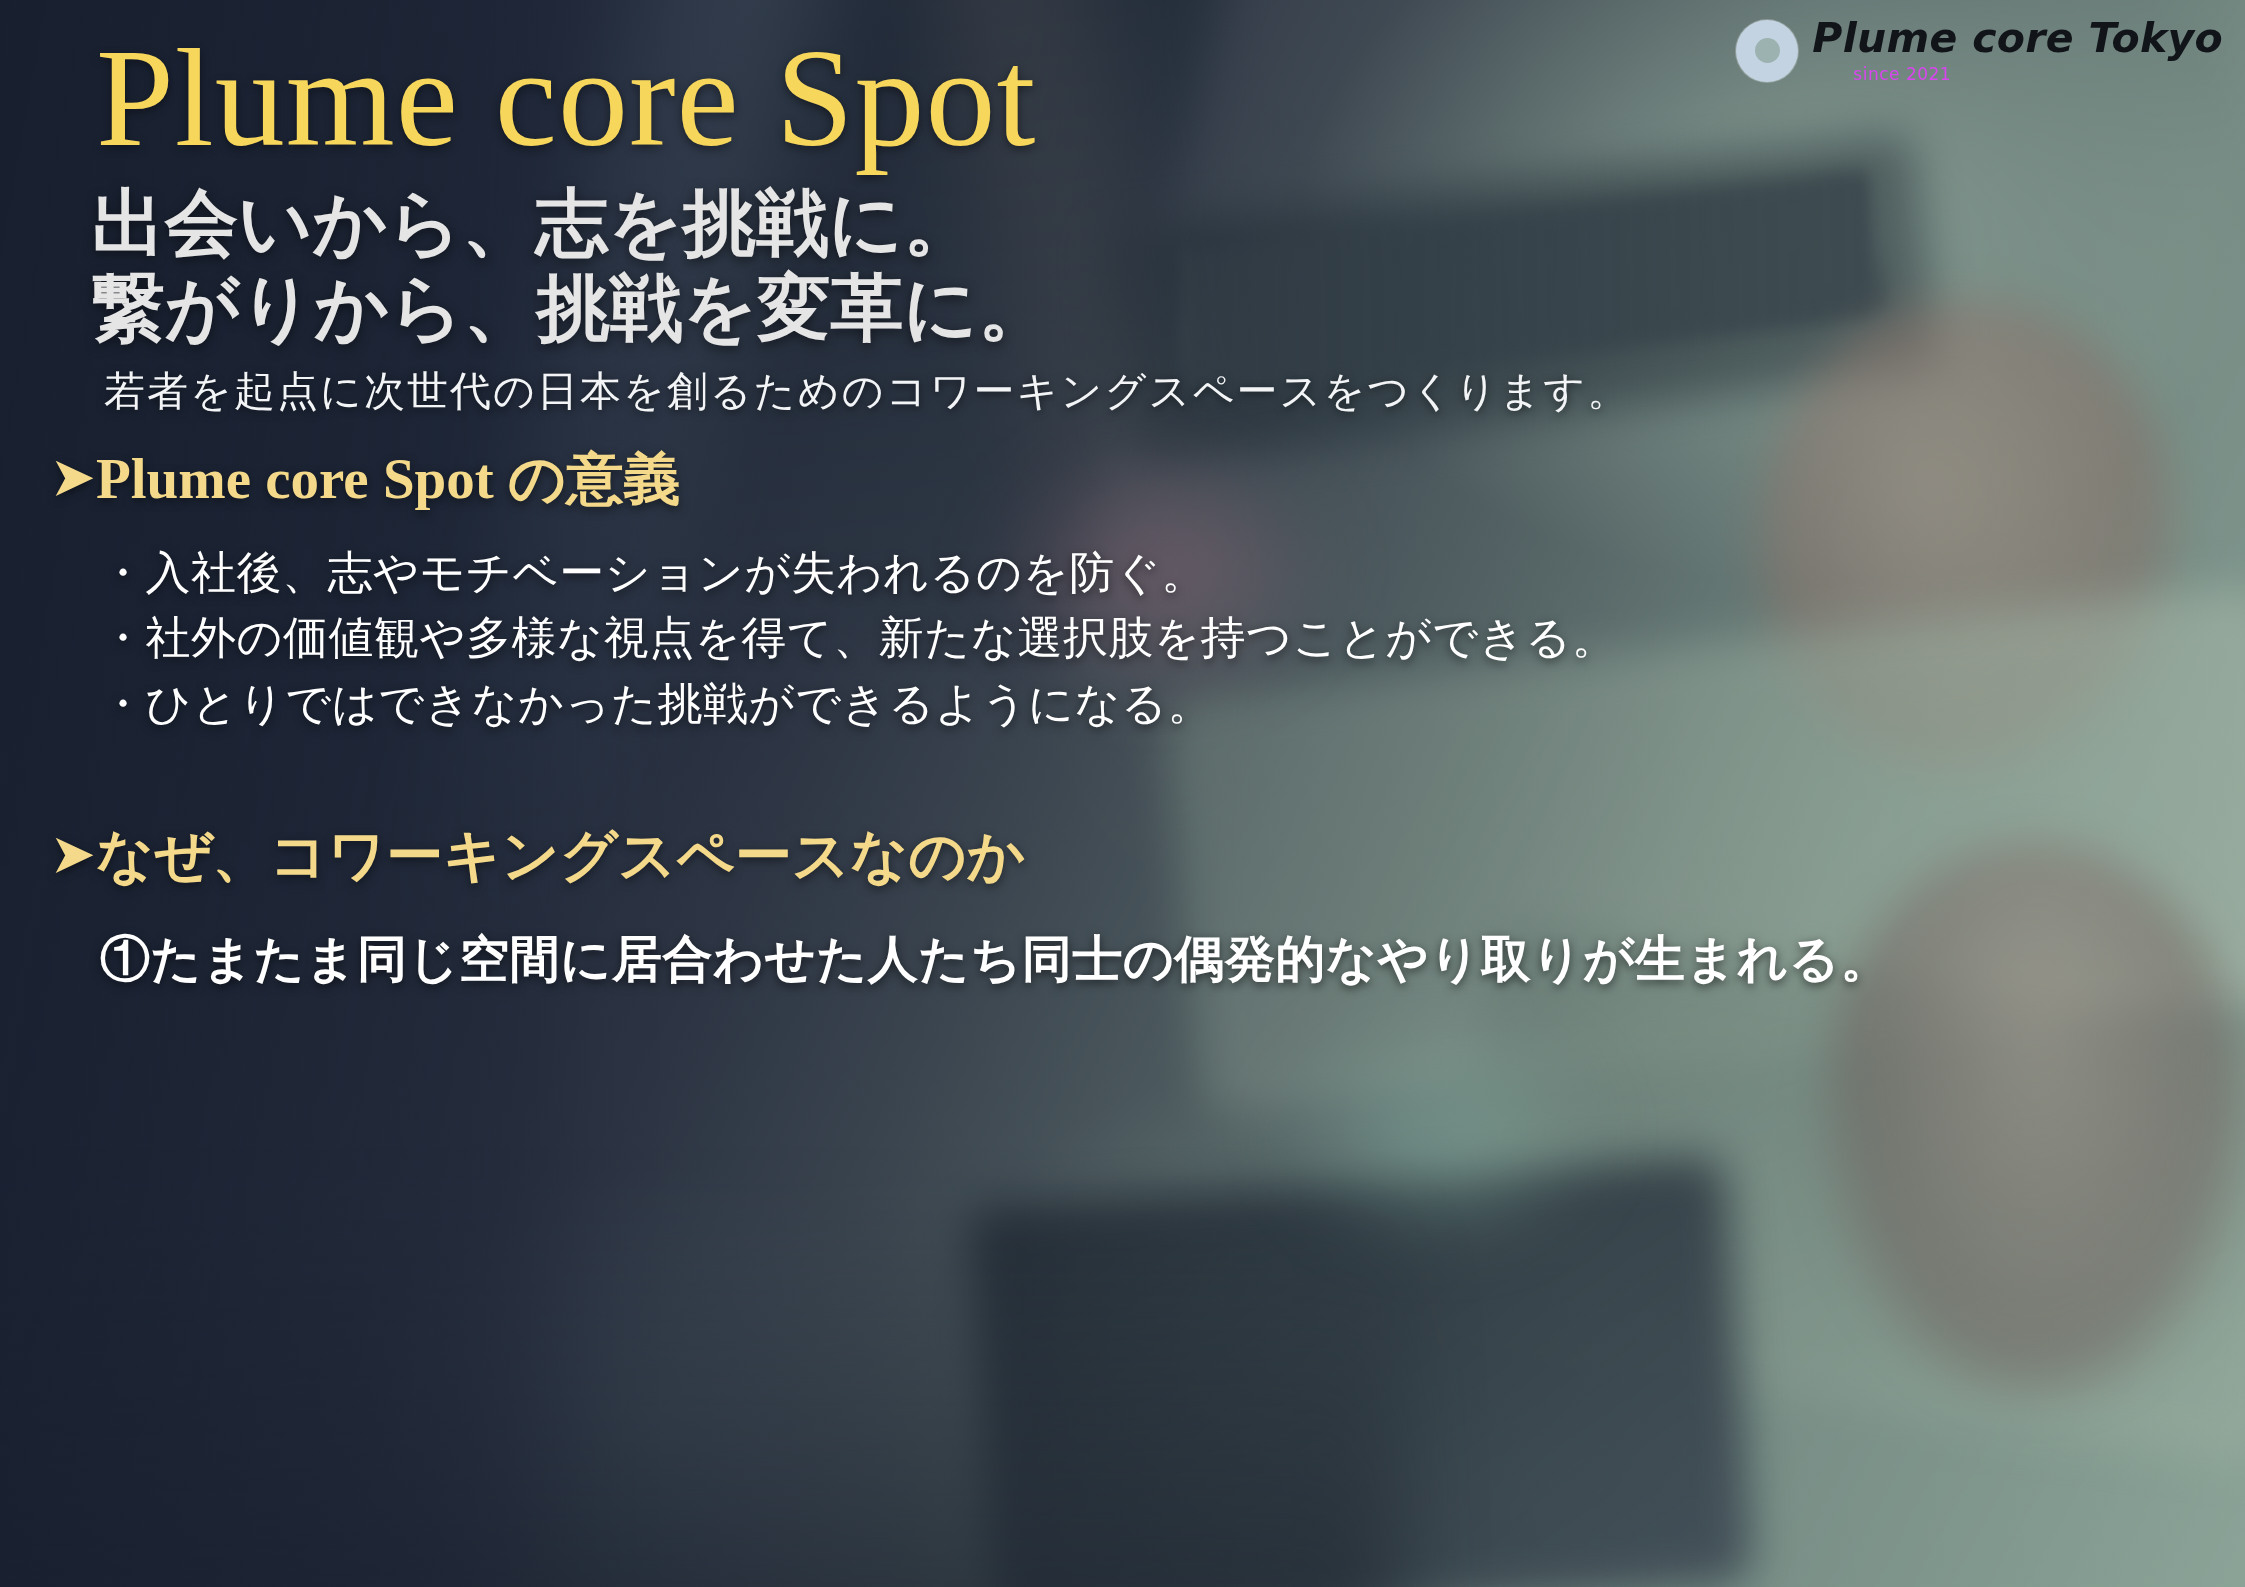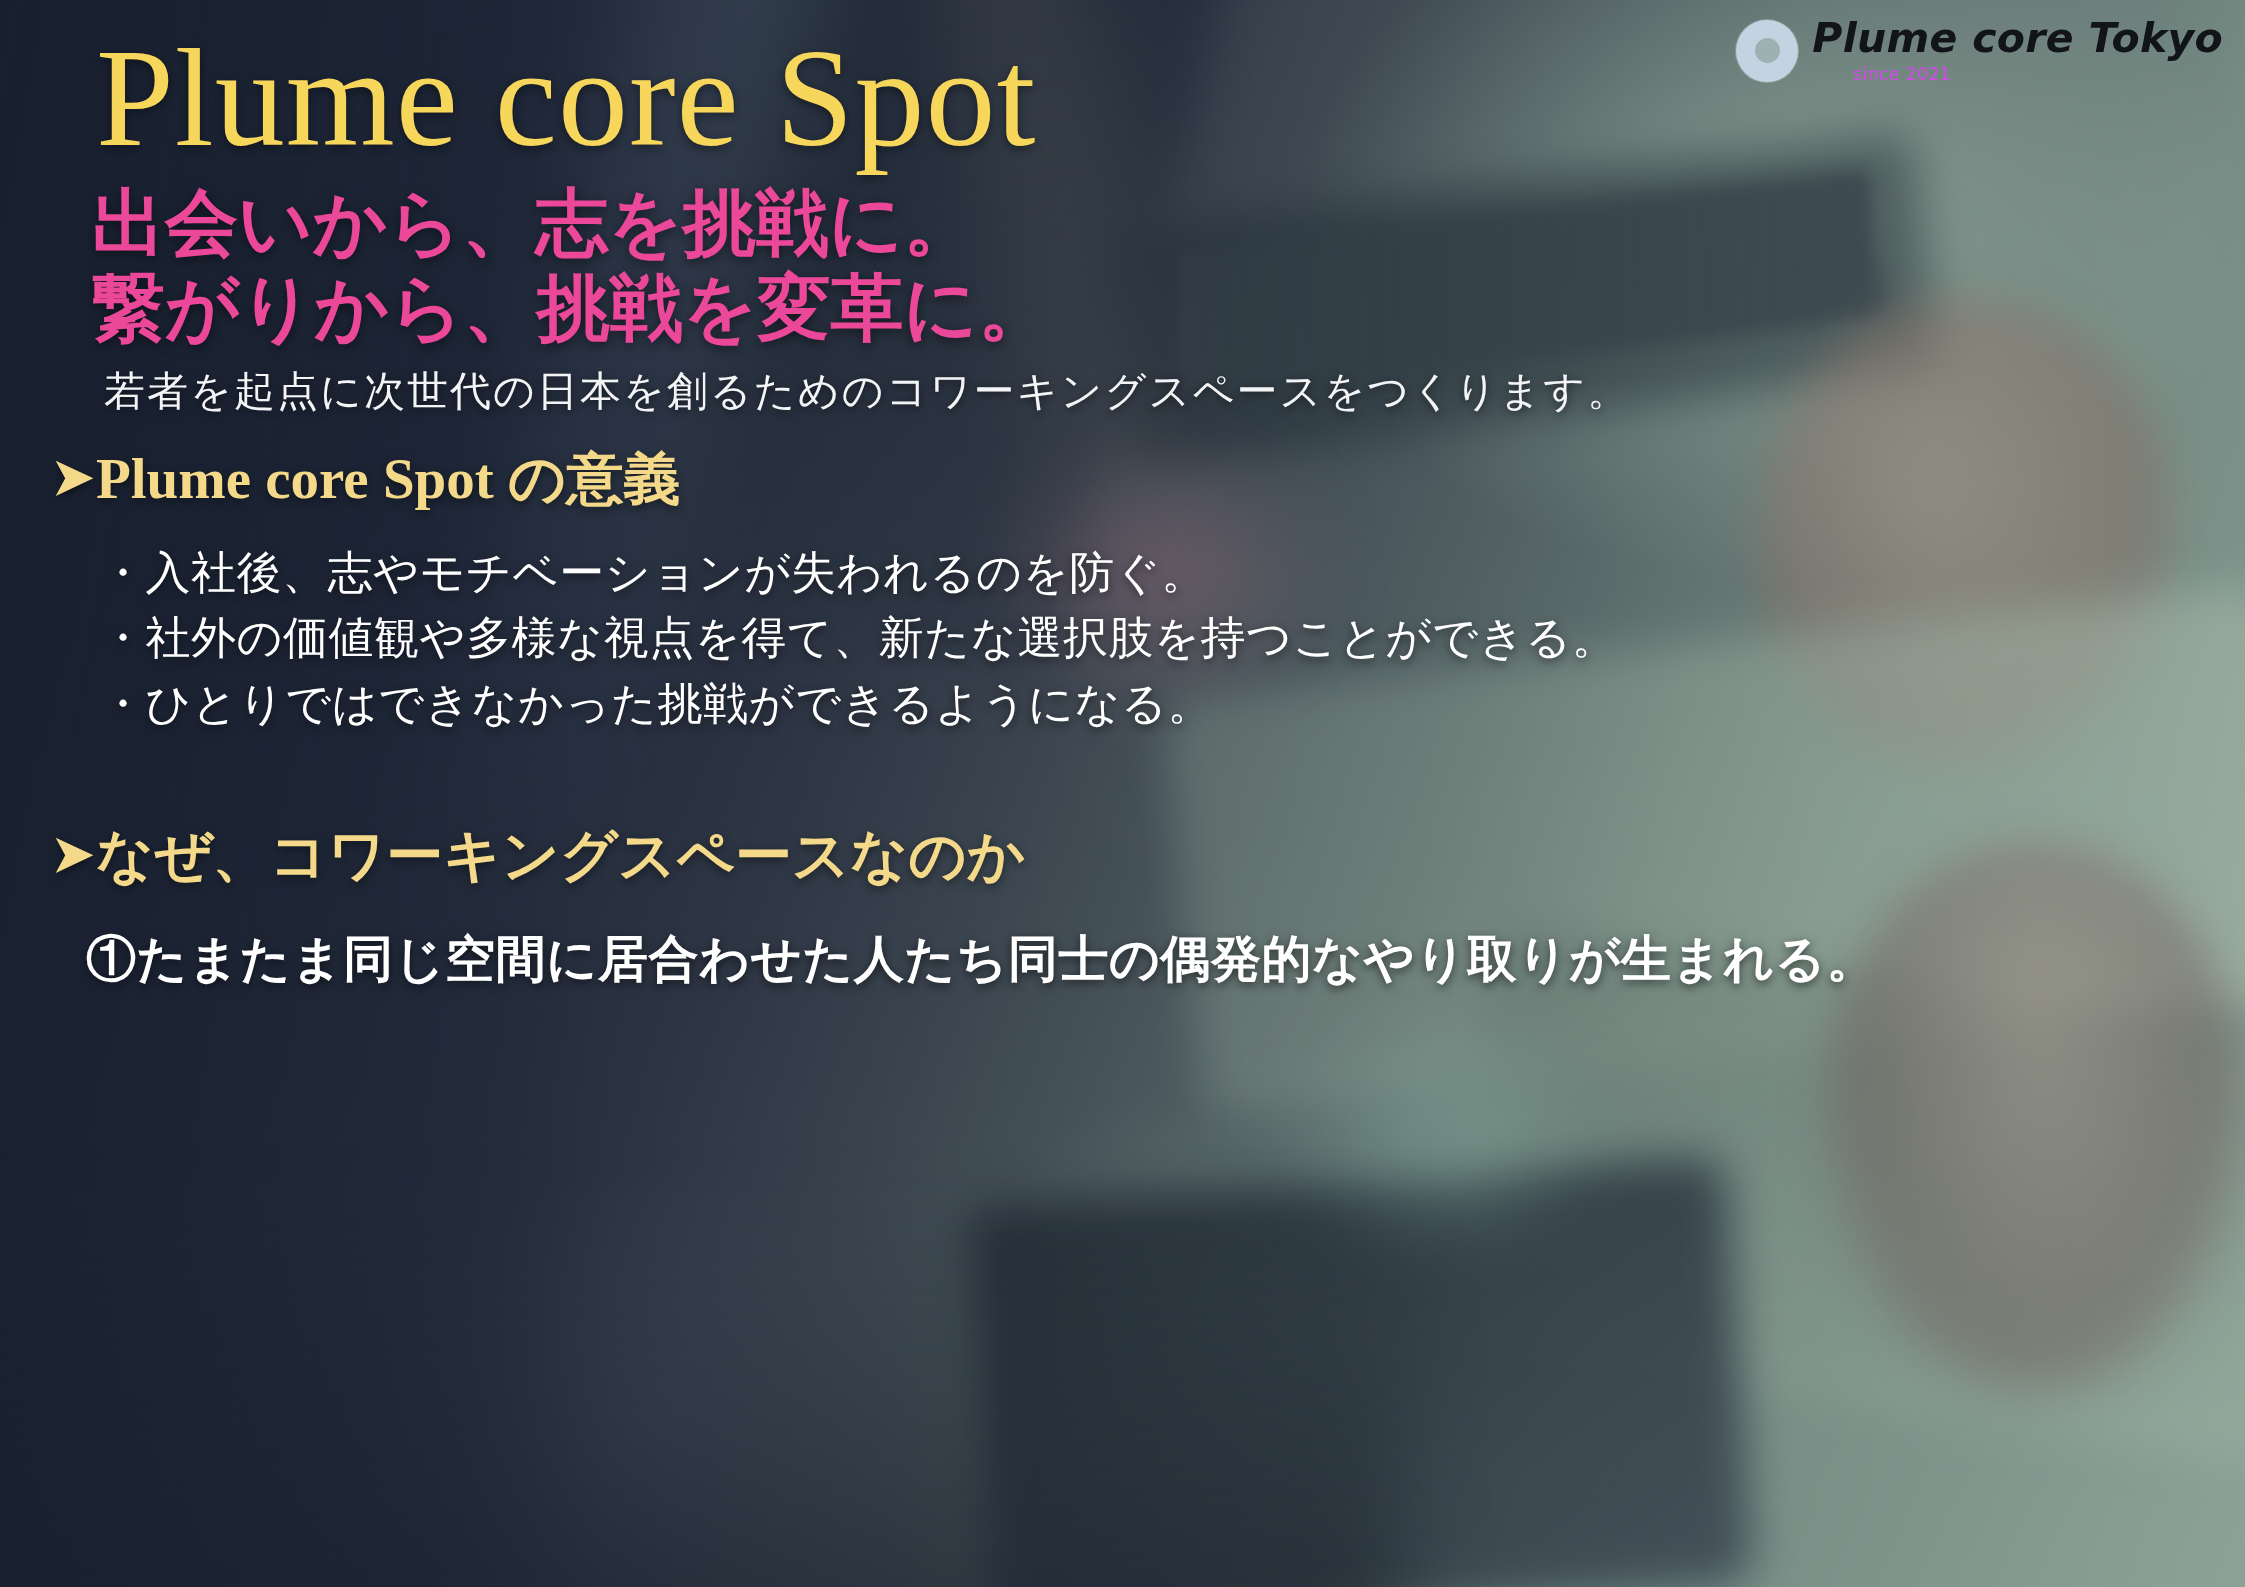--- a/index.html
+++ b/index.html
@@ -142,21 +142,21 @@
     font-size:140px;line-height:1.08;
     color:#f7d65c;
     font-weight:400;
     letter-spacing:1px;
     text-shadow:0 3px 10px rgba(0,0,0,.45);
     white-space:nowrap;
   }
 
   .tagline{
     position:absolute;left:92px;top:182px;
-    color:#ec4899;font-weight:700;
+    color:#e5e5e5;font-weight:700;
     font-size:73px;line-height:1.16;
     text-shadow:0 3px 12px rgba(0,0,0,.55);
   }
   .tagline div{white-space:nowrap;}
 
   .subtitle{
     position:absolute;left:104px;top:364px;
     color:#f2f4f6;font-size:41px;letter-spacing:2px;
     text-shadow:0 2px 9px rgba(0,0,0,.6);
     white-space:nowrap;
@@ -182,21 +182,21 @@
     text-shadow:0 3px 10px rgba(0,0,0,.55);
     white-space:nowrap;
   }
   .items{margin-top:30px;margin-left:48px;}
   .item{
     color:#ffffff;font-size:45px;font-weight:400;line-height:1.46;
     letter-spacing:.5px;
     text-shadow:0 3px 10px rgba(0,0,0,.6);
     white-space:nowrap;
   }
-  .items-num{margin-top:34px;margin-left:34px;}
+  .items-num{margin-top:34px;margin-left:48px;}
   .item-num{
     color:#ffffff;font-size:50px;font-weight:700;line-height:1.5;
     letter-spacing:.5px;
     text-shadow:0 3px 10px rgba(0,0,0,.6);
     white-space:nowrap;
   }
 </style>
 </head>
 <body>
 

